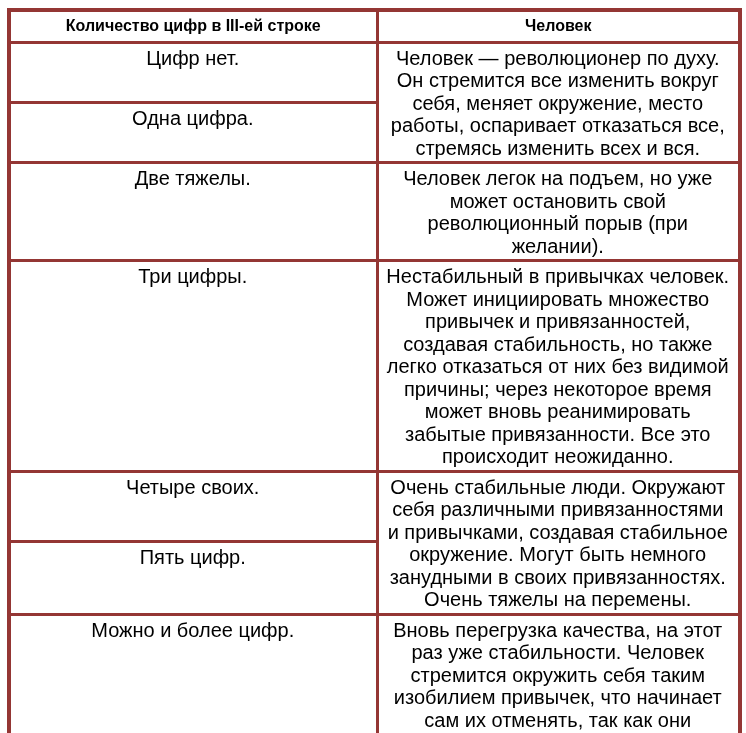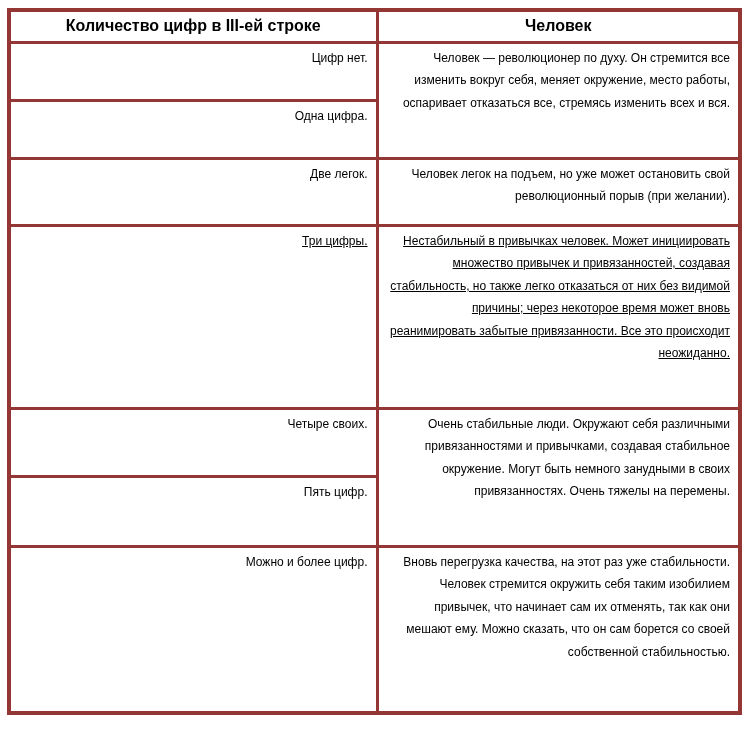--- a/index.html
+++ b/index.html
@@ -34,30 +34,30 @@
     font-size: 16px;
     font-weight: bold;
     text-align: center;
     vertical-align: middle;
     height: 32px;
     padding: 3px 6px;
     line-height: 20px;
   }
   table.meaning-table td {
     vertical-align: top;
-    text-align: right;
-    font-size: 12px;
+    text-align: center;
+    font-size: 20px;
     line-height: 22.5px;
     padding: 3px 8px 2px 7px;
   }
   
   td.h-r1a { height: 58px; }
   td.h-r1b { height: 58px; }
   td.h-r2  { height: 67px; }
-  td.h-r3  { height: 183px; text-decoration: underline; }
+  td.h-r3  { height: 183px; }
   td.h-r4a { height: 68px; }
   td.h-r4b { height: 70px; }
   td.h-r5  { height: 167px; }
 </style>
 </head>
 <body>
 
 <div class="page">
   <table class="meaning-table">
     <colgroup>
@@ -74,21 +74,21 @@
 
       <tr>
         <td class="h-r1a">Цифр нет.</td>
         <td rowspan="2">Человек — революционер по духу. Он стремится все изменить вокруг себя, меняет окружение, место работы, оспаривает отказаться все, стремясь изменить всех и вся.</td>
       </tr>
       <tr>
         <td class="h-r1b">Одна цифра.</td>
       </tr>
 
       <tr>
-        <td class="h-r2">Две легок.</td>
+        <td class="h-r2">Две тяжелы.</td>
         <td class="h-r2">Человек легок на подъем, но уже может остановить свой революционный порыв (при желании).</td>
       </tr>
 
       <tr>
         <td class="h-r3">Три цифры.</td>
         <td class="h-r3">Нестабильный в привычках человек. Может инициировать множество привычек и привязанностей, создавая стабильность, но также легко отказаться от них без видимой причины; через некоторое время может вновь реанимировать забытые привязанности. Все это происходит неожиданно.</td>
       </tr>
 
       <tr>
         <td class="h-r4a">Четыре своих.</td>

